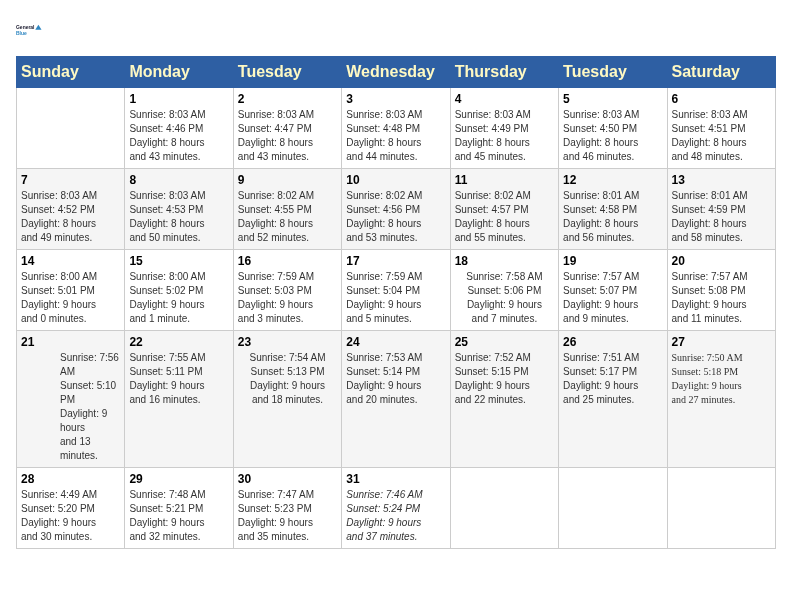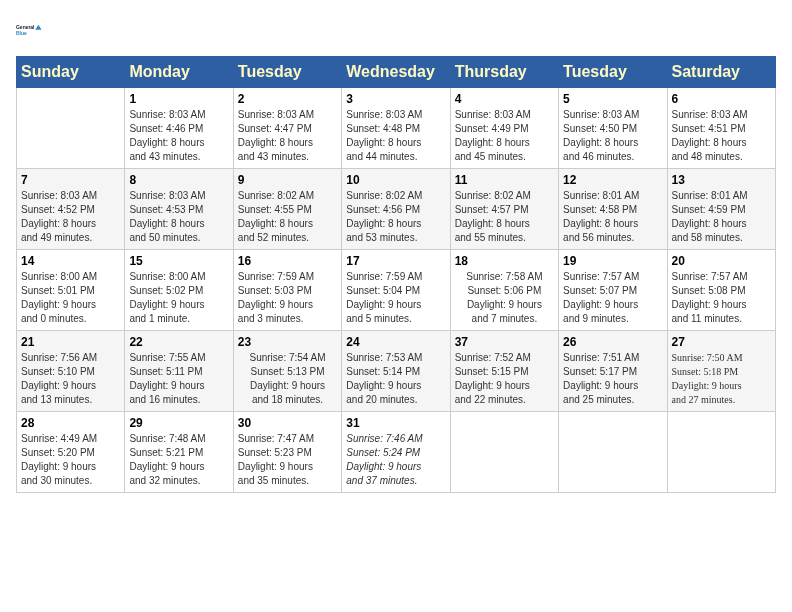--- a/index.html
+++ b/index.html
@@ -250,21 +250,21 @@
           <div class="day-num">20</div>
           <div class="day-info" style="white-space: pre-line;">Sunrise: 7:57 AM
 Sunset: 5:08 PM
 Daylight: 9 hours
 and 11 minutes.</div>
         </td>
       </tr>
       <tr>
         <td>
           <div class="day-num">21</div>
-          <div class="day-info" style="white-space: pre-line;">Sunrise: 7:56 AM
+          <div class="day-info" style="white-space: pre-line; margin-left: 39px;">Sunrise: 7:56 AM
 Sunset: 5:10 PM
 Daylight: 9 hours
 and 13 minutes.</div>
         </td>
         <td>
           <div class="day-num">22</div>
           <div class="day-info" style="white-space: pre-line;">Sunrise: 7:55 AM
 Sunset: 5:11 PM
 Daylight: 9 hours
 and 16 minutes.</div>
@@ -277,21 +277,21 @@
 and 18 minutes.</div>
         </td>
         <td>
           <div class="day-num">24</div>
           <div class="day-info" style="white-space: pre-line;">Sunrise: 7:53 AM
 Sunset: 5:14 PM
 Daylight: 9 hours
 and 20 minutes.</div>
         </td>
         <td>
-          <div class="day-num">37</div>
+          <div class="day-num">25</div>
           <div class="day-info" style="white-space: pre-line;">Sunrise: 7:52 AM
 Sunset: 5:15 PM
 Daylight: 9 hours
 and 22 minutes.</div>
         </td>
         <td>
           <div class="day-num">26</div>
           <div class="day-info" style="white-space: pre-line;">Sunrise: 7:51 AM
 Sunset: 5:17 PM
 Daylight: 9 hours

